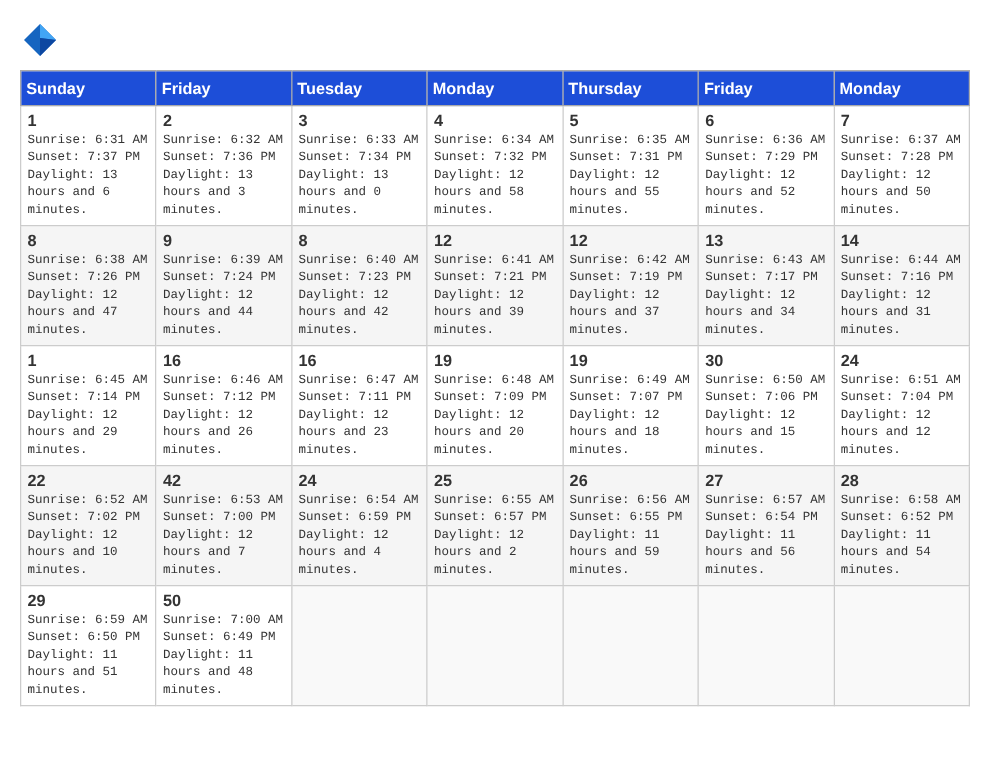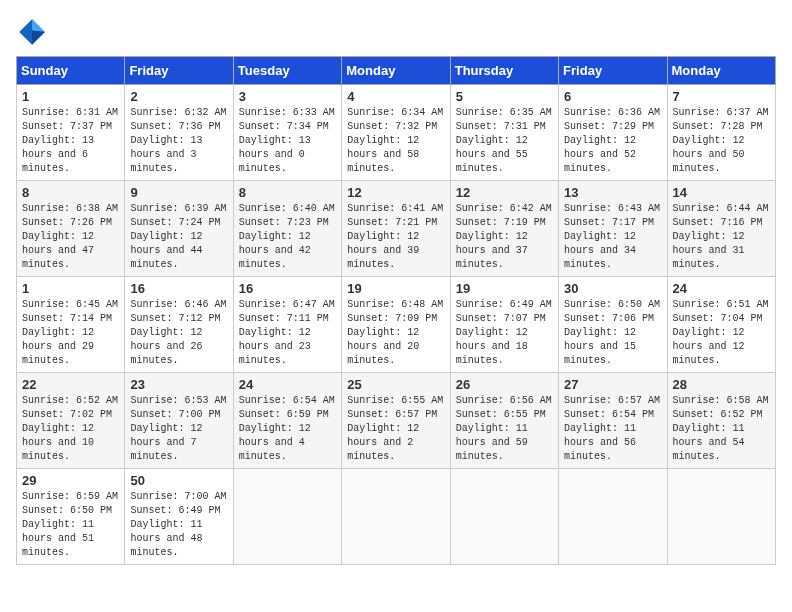--- a/index.html
+++ b/index.html
@@ -210,21 +210,21 @@
           <span class="day-num">24</span>
           <div class="day-info">Sunrise: 6:51 AM<br>Sunset: 7:04 PM<br>Daylight: 12 hours and 12 minutes.</div>
         </td>
       </tr>
       <tr>
         <td>
           <span class="day-num">22</span>
           <div class="day-info">Sunrise: 6:52 AM<br>Sunset: 7:02 PM<br>Daylight: 12 hours and 10 minutes.</div>
         </td>
         <td>
-          <span class="day-num">23</span>
+          <span class="day-num">42</span>
           <div class="day-info">Sunrise: 6:53 AM<br>Sunset: 7:00 PM<br>Daylight: 12 hours and 7 minutes.</div>
         </td>
         <td>
           <span class="day-num">24</span>
           <div class="day-info">Sunrise: 6:54 AM<br>Sunset: 6:59 PM<br>Daylight: 12 hours and 4 minutes.</div>
         </td>
         <td>
           <span class="day-num">25</span>
           <div class="day-info">Sunrise: 6:55 AM<br>Sunset: 6:57 PM<br>Daylight: 12 hours and 2 minutes.</div>
         </td>

